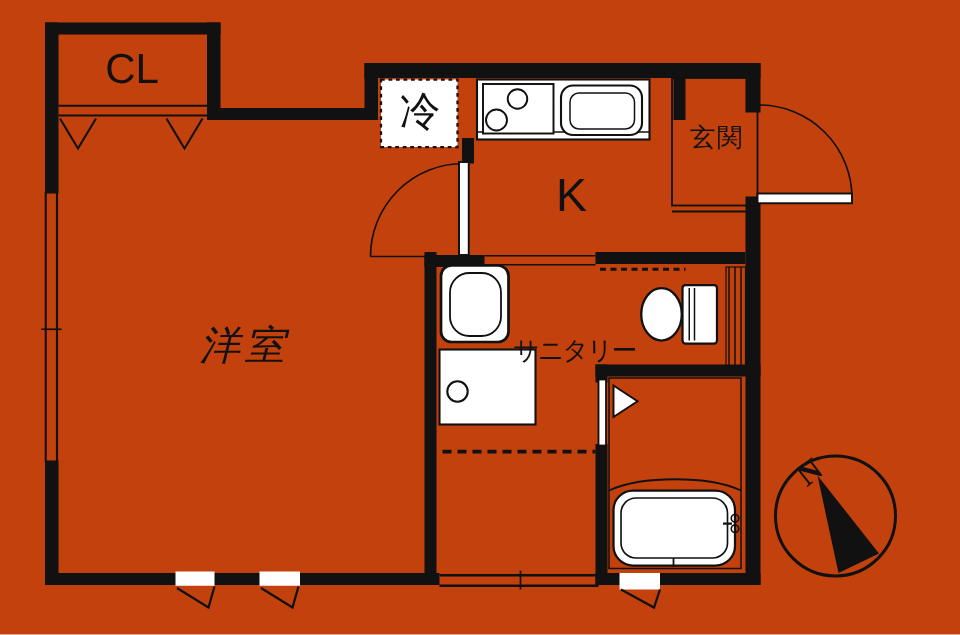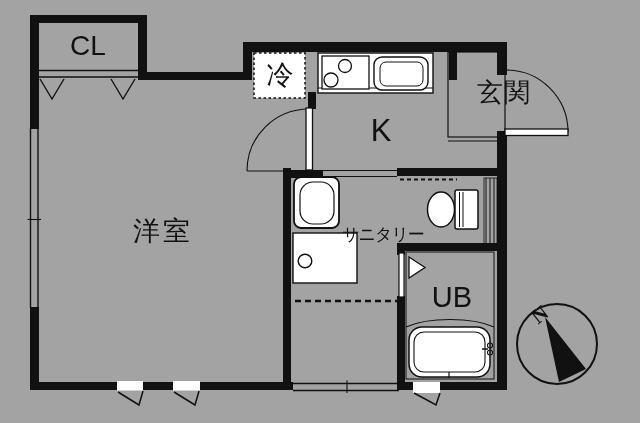--- a/index.html
+++ b/index.html
@@ -1,29 +1,29 @@
 <!DOCTYPE html>
 <html><head>
 <meta charset="utf-8">
 <style>
   html,body{margin:0;padding:0;background:#ffffff;}
   .plan{
-    position:relative;width:640px;height:423px;background:#a3a3a3;overflow:hidden;
+    position:relative;width:640px;height:423px;background:#c2410c;overflow:hidden;
     font-family:"Liberation Sans","DejaVu Sans",sans-serif;color:#111;
   }
   .wall{position:absolute;background:#111;z-index:1;}
   svg.overlay{position:absolute;left:0;top:0;z-index:2;}
   .label{
     position:absolute;transform:translate(-50%,-50%);z-index:3;
     color:#111;white-space:nowrap;line-height:1;
   }
   .lbl-cl{font-size:28px;}
-  .lbl-main{font-size:27px;letter-spacing:3px;}
+  .lbl-main{font-size:27px;letter-spacing:3px;font-style:italic;}
   .lbl-k{font-size:31px;}
-  .lbl-genkan{font-size:26px;letter-spacing:1px;margin-left:26px;}
+  .lbl-genkan{font-size:17px;letter-spacing:1px;}
   .lbl-rei{font-size:27px;}
   .lbl-sani{font-size:17px;letter-spacing:-1px;margin-top:24px;}
   .lbl-ub{font-size:29px;}
   .lbl-sun{font-size:18px;letter-spacing:-1px;}
   .lbl-n{
     font-size:21px;font-weight:bold;font-family:"Liberation Serif","DejaVu Serif",serif;
     transform:translate(-50%,-50%) rotate(-38deg);
   }
 </style>
 </head>
@@ -168,16 +168,15 @@
       <path d="M545,317 L586,369 L559,382 Z" fill="#111"></path>
     </g>
   </svg>
 
   <div class="label lbl-cl" style="left:88px;top:46px">CL</div>
   <div class="label lbl-main" style="left:163px;top:231px">洋室</div>
   <div class="label lbl-k" style="left:381px;top:130px">K</div>
   <div class="label lbl-genkan" style="left:478px;top:92px">玄関</div>
   <div class="label lbl-rei" style="left:280px;top:75px">冷</div>
   <div class="label lbl-sani" style="left:383px;top:210px">サニタリー</div>
-  <div class="label lbl-ub" style="left:452px;top:297px">UB</div>
   <div class="label lbl-n" style="left:540px;top:315px">N</div>
 
 </div>
 
 </body></html>

